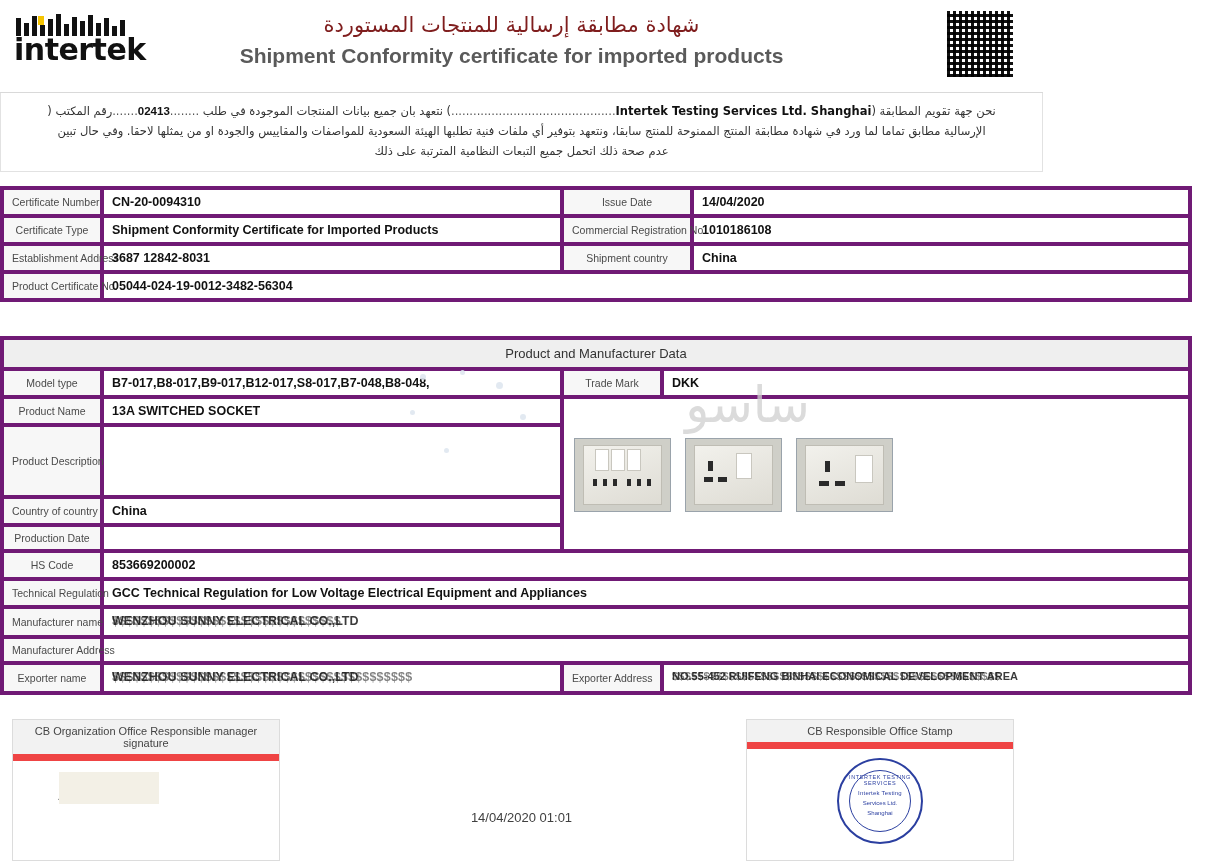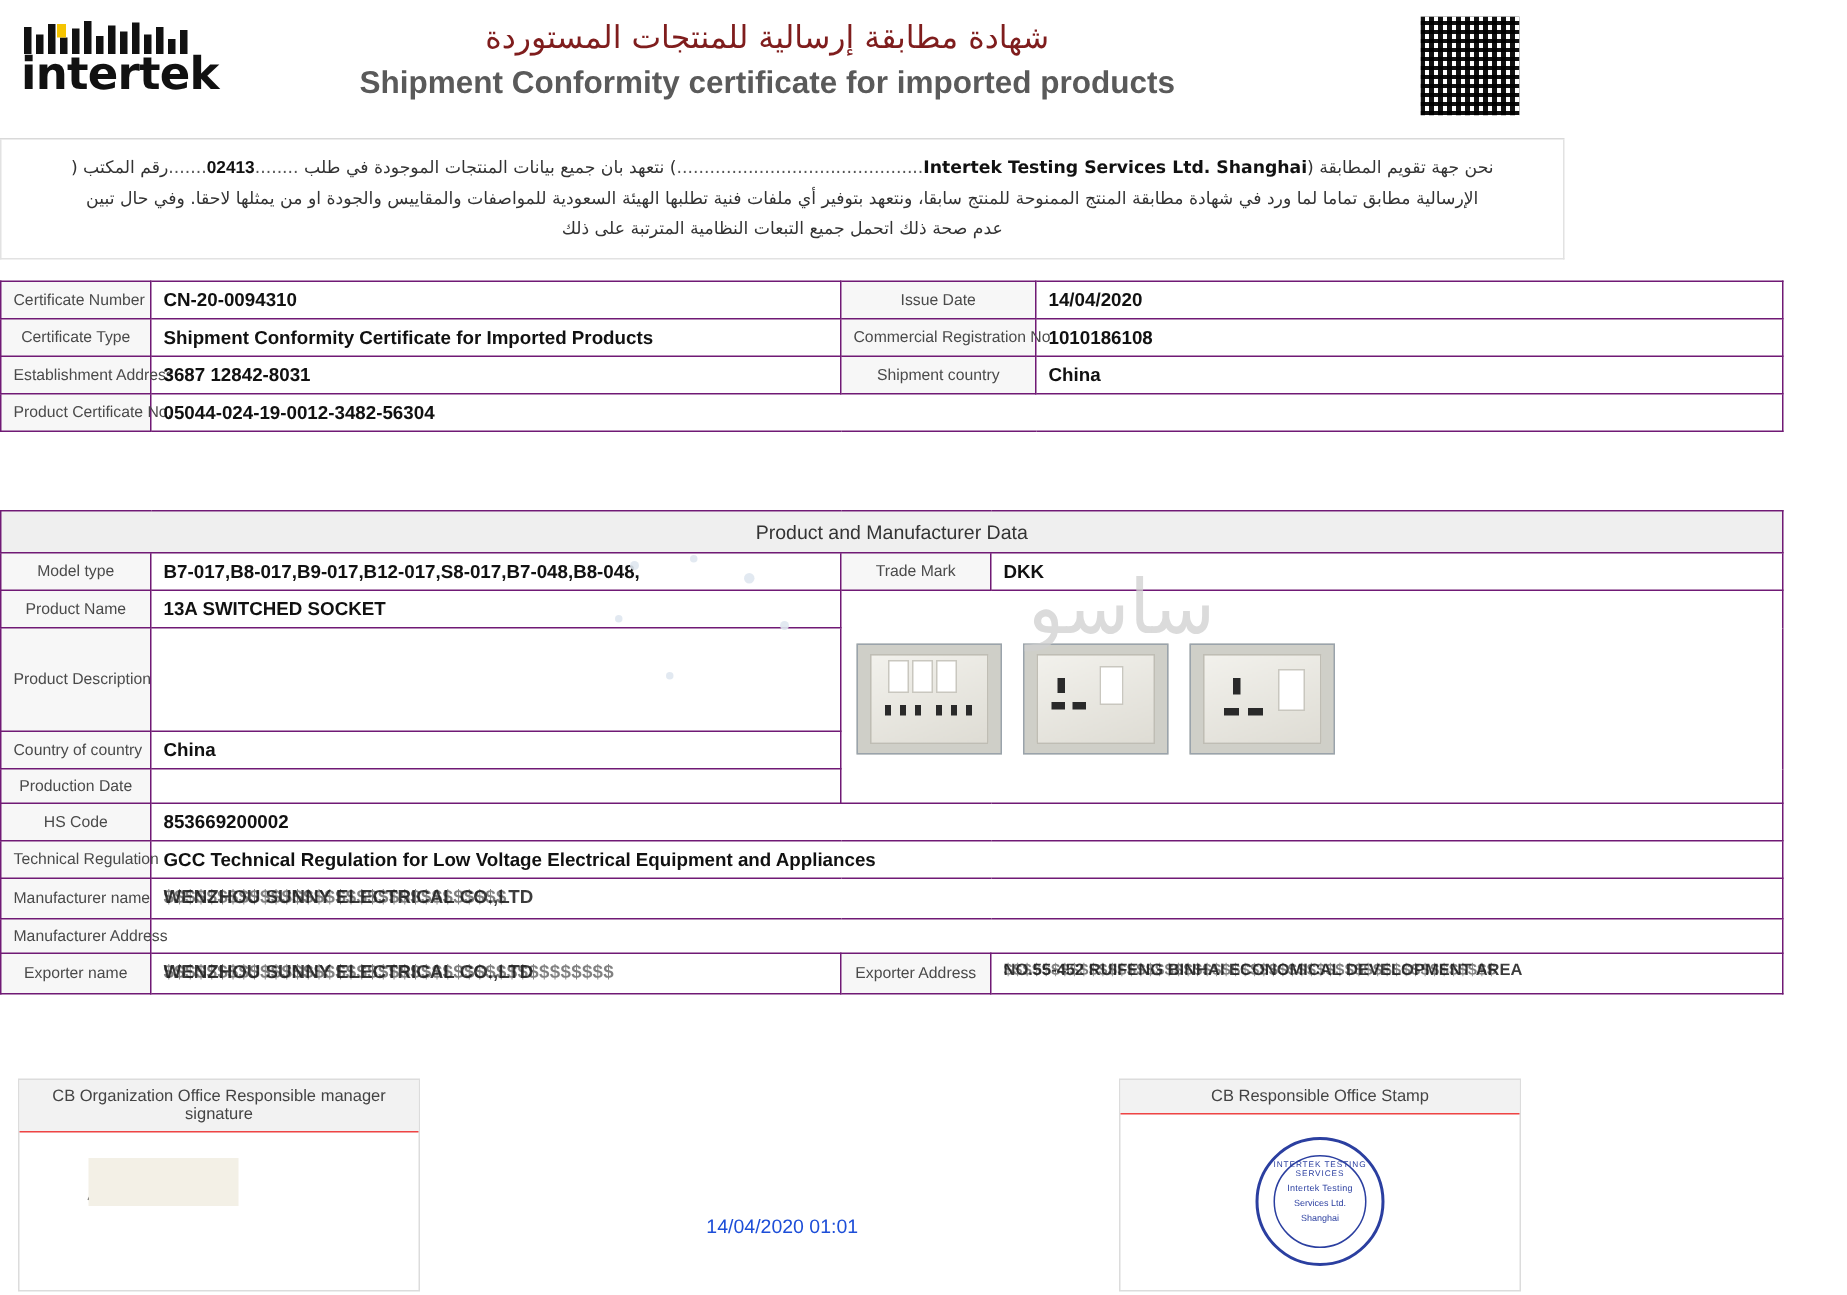--- a/index.html
+++ b/index.html
@@ -134,21 +134,21 @@
 
   
   table {
     border-collapse: collapse;
     width: 1188px;
     margin: 0 auto;
     table-layout: fixed;
   }
   .tbl-top { margin-top: 14px; }
   td {
-    border: 1px solid #701a75;
+    border: 4px solid #701a75;
     padding: 5px 8px;
     vertical-align: middle;
     font-size: 12px;
   }
   td.label {
     background: #f7f7f7;
     color: #4a4a4a;
     font-size: 10.5px;
     text-align: center;
     white-space: nowrap;
@@ -161,21 +161,21 @@
 
   
   .section-title-row td {
     background: #efefef;
     text-align: center;
     font-size: 13px;
     color: #333;
     padding: 6px 0;
     font-weight: normal;
   }
-  .tbl-product { margin-top: 52px; }
+  .tbl-product { margin-top: 34px; }
   .photos {
     display: flex;
     gap: 14px;
     padding: 4px 0 2px 4px;
   }
   .photo {
     width: 95px;
     height: 72px;
     border: 1px solid #9aa3ab;
     position: relative;
@@ -299,21 +299,21 @@
     position: absolute;
     border: 1px solid #dcdcdc;
     width: 268px;
     height: 142px;
     box-sizing: border-box;
   }
   .sigbox.left { left: 12px; bottom: 2px; }
   .sigbox.right { right: 29px; bottom: 2px; }
   .sigbox .cap {
     background: #f2f2f2;
-    border-bottom: 1px solid #ef4444;
+    border-bottom: 7px solid #ef4444;
     text-align: center;
     font-size: 11px;
     color: #444;
     padding: 5px 0;
   }
   .sig-img {
     position: absolute;
     left: 38px;
     top: 48px;
     width: 110px;
@@ -367,21 +367,21 @@
     text-align: center;
     font-size: 5.5px;
     letter-spacing: 0.6px;
   }
   .timestamp {
     position: absolute;
     left: 0; right: 0;
     bottom: 38px;
     text-align: center;
     font-size: 13px;
-    color: #1d4ed8;
+    color: #404040;
   }
 </style>
 </head>
 <body>
 
 <div class="page">
 
   <div class="header">
     <div class="logo">
       <div class="logo-bars">

